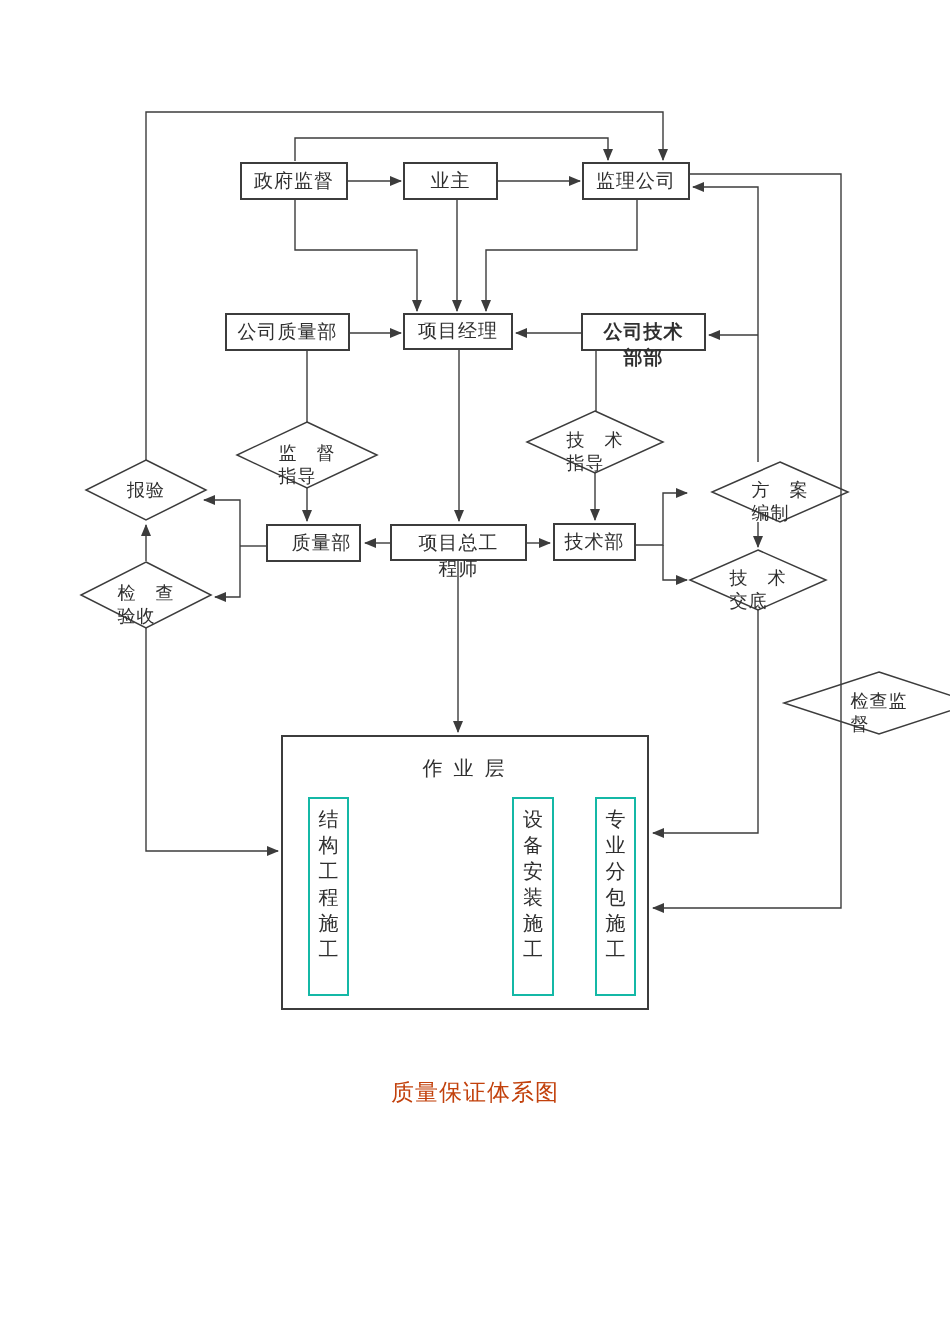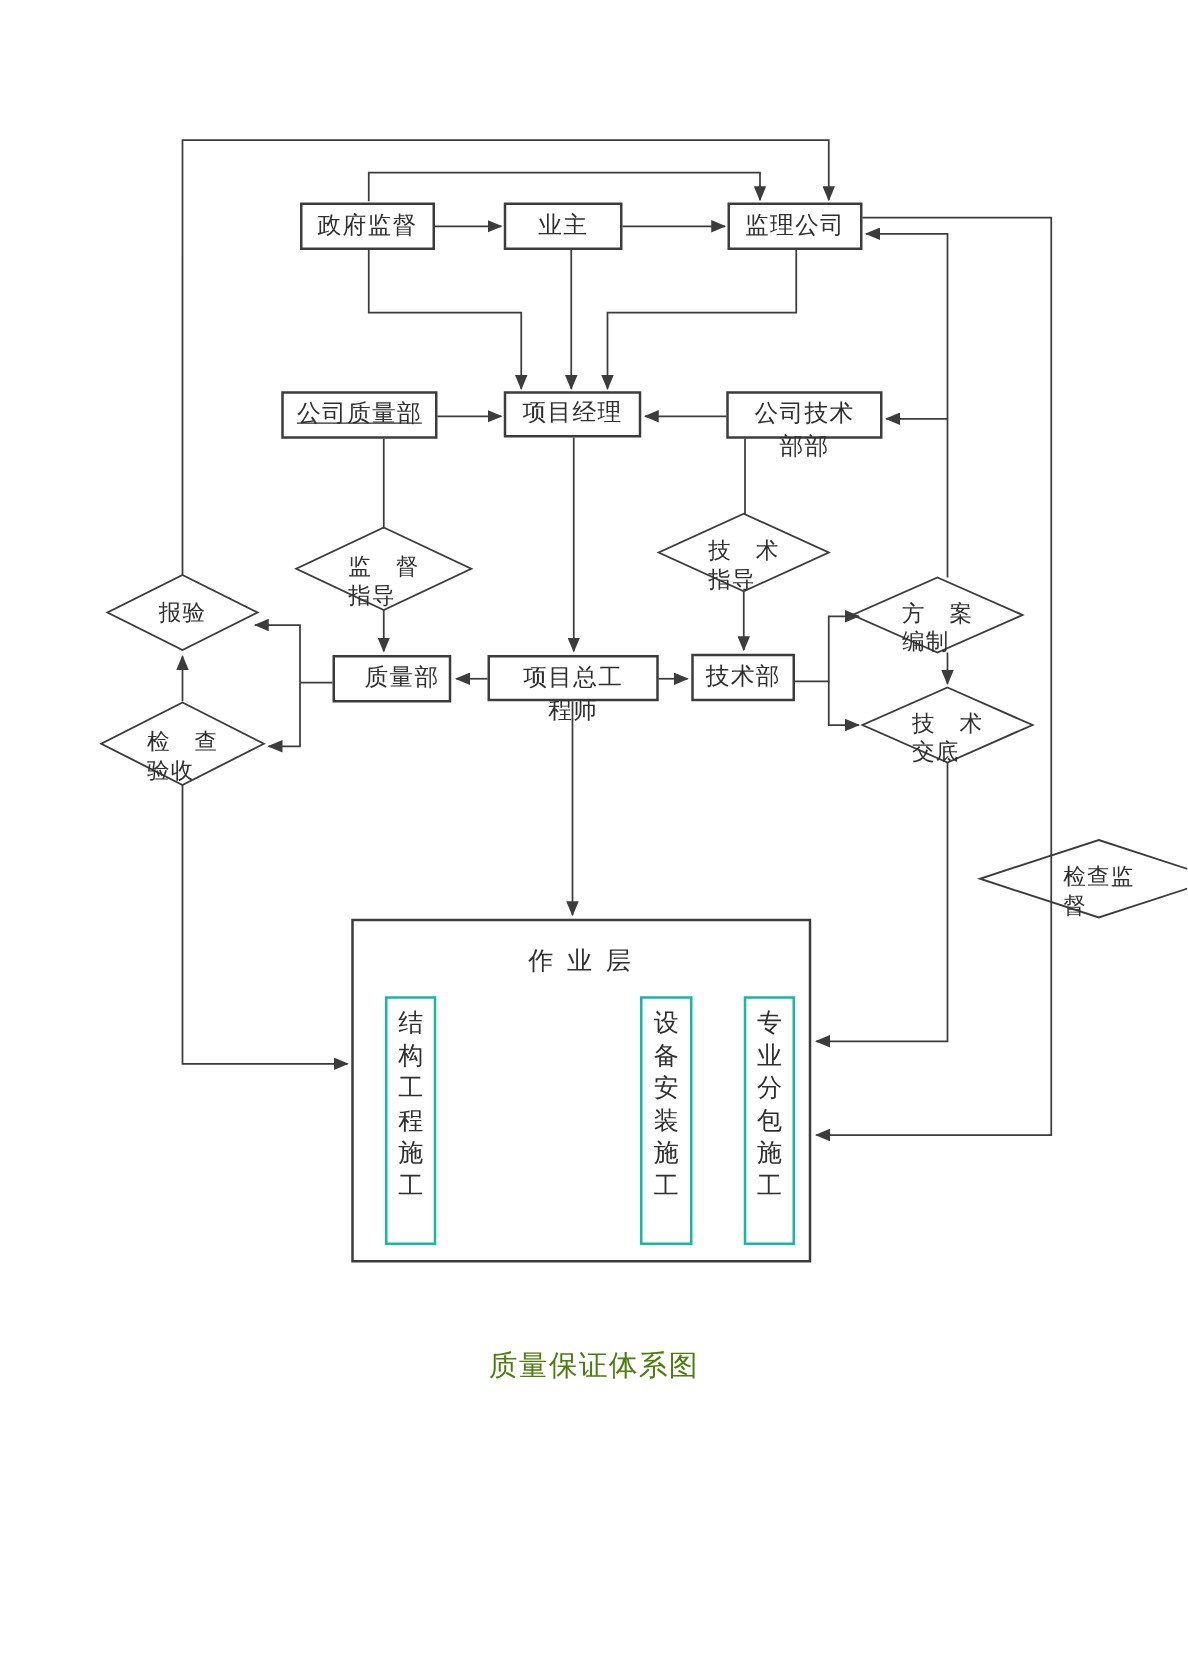--- a/index.html
+++ b/index.html
@@ -39,21 +39,21 @@
   .colbox {
     position:absolute; box-sizing:border-box; border:2px solid #14b8a6;
     font-size:20px;
   }
   .colbox .vlbl {
     display:block; width:22px; margin:7px auto 0; word-break:break-all;
     line-height:1.3; text-align:center;
   }
   .caption {
     position:absolute; left:0; top:1077px; width:100%; text-align:center;
-    font-size:23px; letter-spacing:1px; color:#4d7c0f;
+    font-size:23px; letter-spacing:1px; color:#c2410c;
   }
 </style>
 </head>
 <body>
 
 <div class="canvas">
 
   <svg class="wires" xmlns="http://www.w3.org/2000/svg">
     <defs>
       <marker id="arr" viewBox="0 0 12 10" markerWidth="12" markerHeight="10" refX="11" refY="5" orient="auto" markerUnits="userSpaceOnUse">
@@ -94,27 +94,27 @@
   <div class="rectnode" style="left:240px; top:162px; width:108px; height:38px;">
     <span class="lbl">政府监督</span>
   </div>
   <div class="rectnode" style="left:403px; top:162px; width:95px; height:38px;">
     <span class="lbl">业主</span>
   </div>
   <div class="rectnode" style="left:582px; top:162px; width:108px; height:38px;">
     <span class="lbl">监理公司</span>
   </div>
 
-  <div class="rectnode" style="left:225px; top:313px; width:125px; height:38px;text-decoration:underline;">
+  <div class="rectnode" style="left:225px; top:313px; width:125px; height:38px;">
     <span class="lbl">公司质量部</span>
   </div>
   <div class="rectnode" style="left:403px; top:313px; width:110px; height:37px;">
     <span class="lbl">项目经理</span>
   </div>
-  <div class="rectnode wrap5" style="left:581px; top:313px; width:125px; height:38px;">
+  <div class="rectnode wrap5" style="left:581px; top:313px; width:125px; height:38px;font-weight:bold;">
     <span class="lbl">公司技术部部</span>
   </div>
 
   <div class="diamond" style="left:237px; top:422px; width:140px; height:66px;">
     <svg viewBox="0 0 100 100" preserveAspectRatio="none">
         <polygon points="50,0 100,50 50,100 0,50"></polygon>
       </svg>
     <span class="dlabel low">监　督
 指导</span>
   </div>
@@ -131,21 +131,21 @@
       </svg>
     <span class="dlabel">报验</span>
   </div>
   <div class="diamond" style="left:81px; top:562px; width:130px; height:66px;">
     <svg viewBox="0 0 100 100" preserveAspectRatio="none">
         <polygon points="50,0 100,50 50,100 0,50"></polygon>
       </svg>
     <span class="dlabel low">检　查
 验收</span>
   </div>
-  <div class="diamond" style="left:682px; top:462px; width:136px; height:60px;">
+  <div class="diamond" style="left:712px; top:462px; width:136px; height:60px;">
     <svg viewBox="0 0 100 100" preserveAspectRatio="none">
         <polygon points="50,0 100,50 50,100 0,50"></polygon>
       </svg>
     <span class="dlabel low">方　案
 编制</span>
   </div>
   <div class="diamond" style="left:690px; top:550px; width:136px; height:60px;">
     <svg viewBox="0 0 100 100" preserveAspectRatio="none">
         <polygon points="50,0 100,50 50,100 0,50"></polygon>
       </svg>

